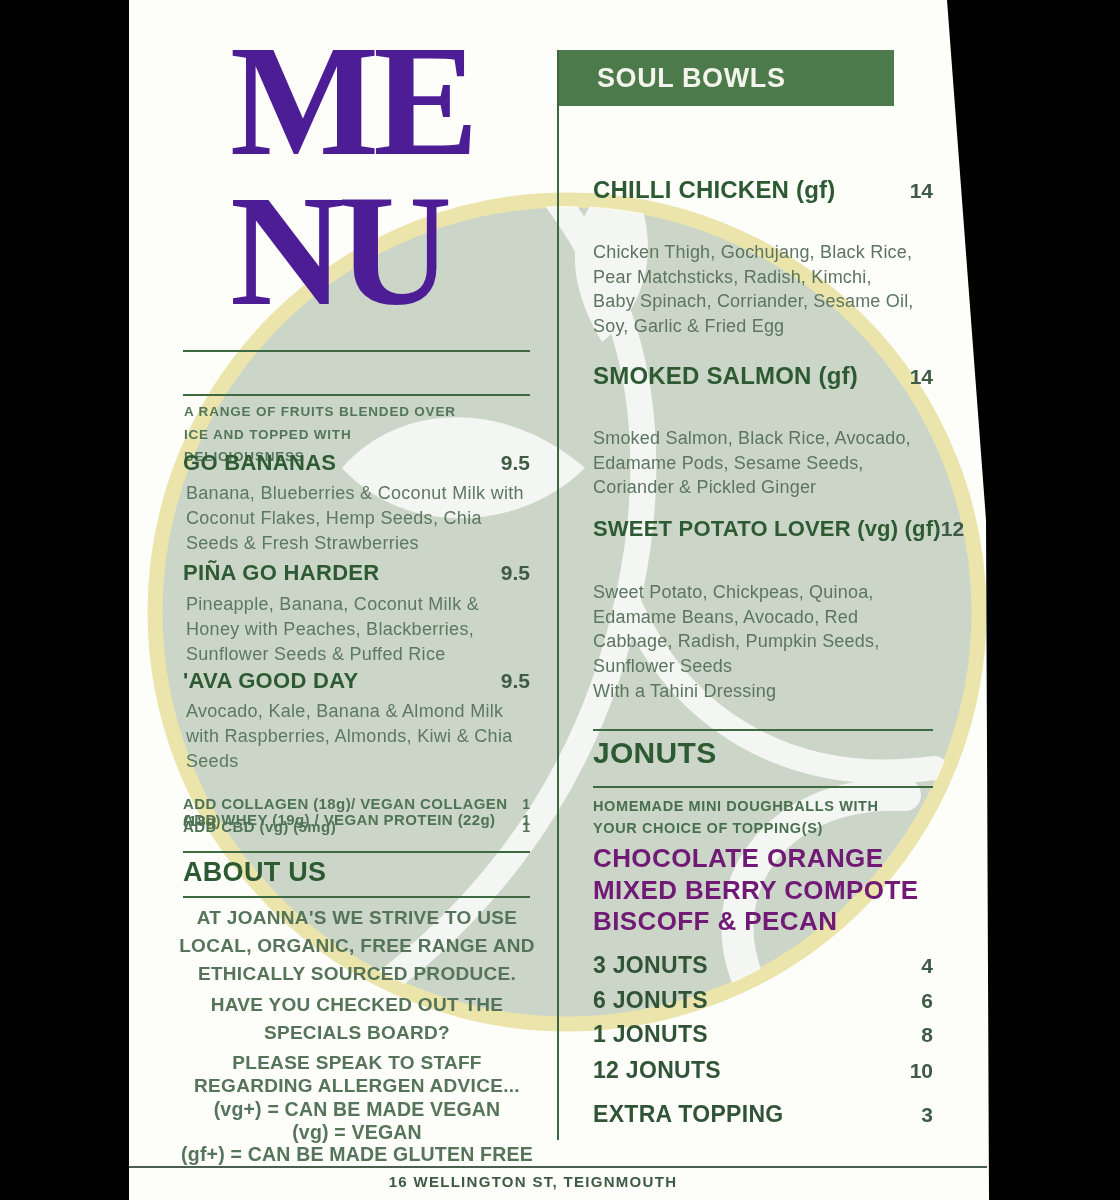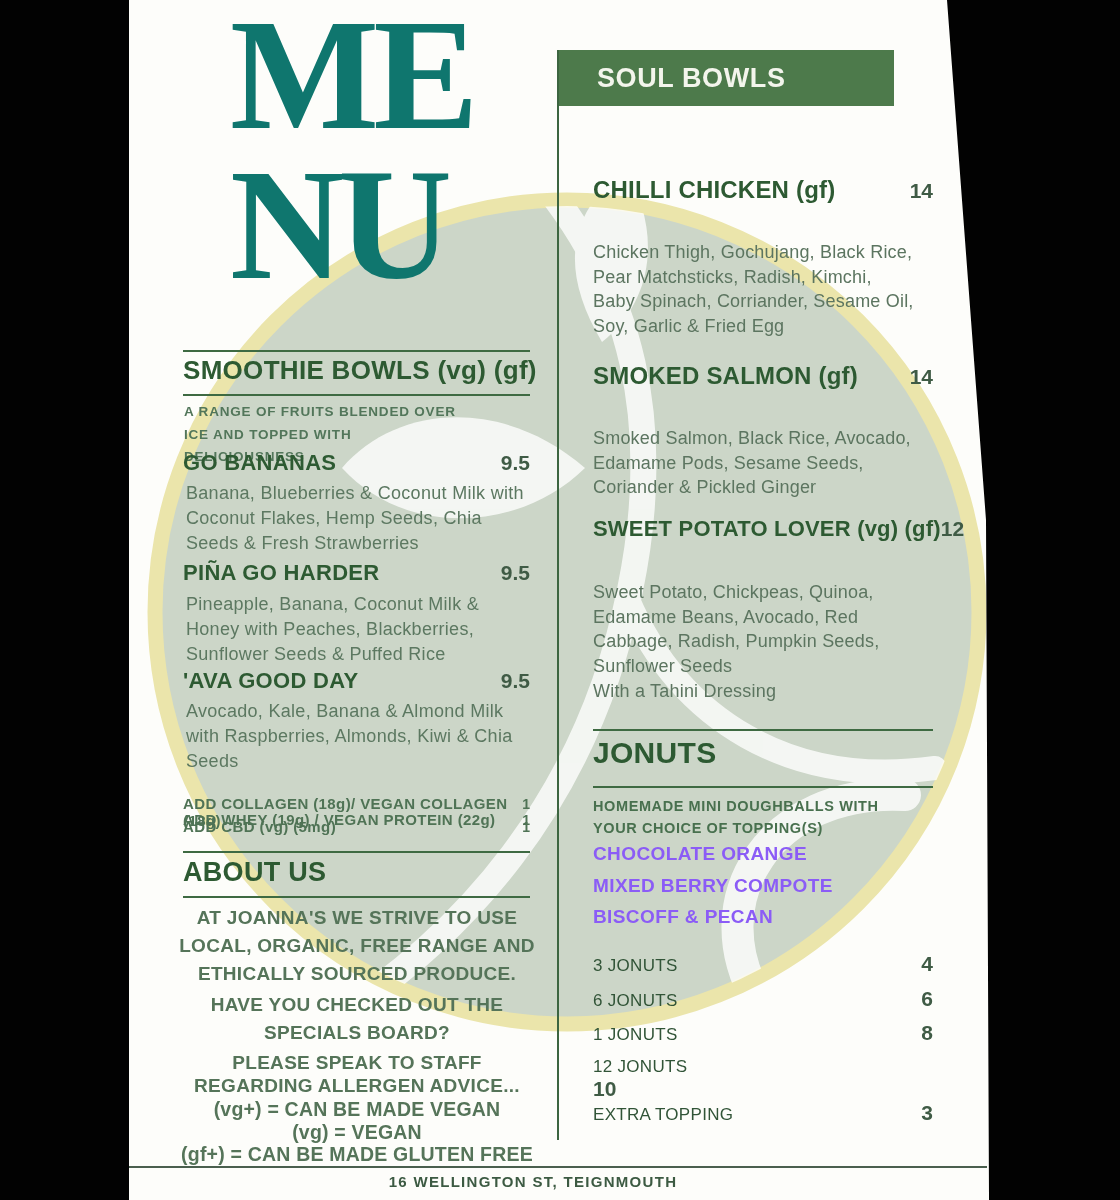--- a/index.html
+++ b/index.html
@@ -12,24 +12,24 @@
   .bar-left{position:absolute;left:0;top:0;width:129px;height:1200px;background:#020202;z-index:5;}
   .bar-right{position:absolute;left:940px;top:0;width:180px;height:1200px;background:#020202;z-index:5;
     clip-path:polygon(7px 0px,180px 0px,180px 1200px,49px 1200px,46px 520px);}
   
   .bg-art{position:absolute;left:0;top:0;z-index:0;}
   
   .layer{position:absolute;z-index:2;}
   .hr{position:absolute;height:2px;background:#3e6a42;z-index:2;}
   
   .menu-title{
-    left:230px;top:0;
+    left:230px;top:0;padding-top:26px;
     font-family:"Liberation Serif","DejaVu Serif",serif;
     font-weight:700;font-size:158px;line-height:150px;letter-spacing:-6px;
-    color:#0f766e;
+    color:#4c1d95;
   }
   
   .sec-heading{font-weight:700;color:#2d5a32;letter-spacing:.3px;}
   .smoothie-heading{left:183px;top:355px;font-size:26px;}
   .about-heading{left:183px;top:857px;font-size:27px;}
   .smoothie-sub{
     left:184px;top:401px;width:280px;
     font-size:13.5px;font-weight:700;color:#52765a;letter-spacing:.8px;line-height:1.68;
   }
   .mi-row{display:flex;justify-content:space-between;align-items:baseline;width:347px;left:183px;}
@@ -53,23 +53,23 @@
   }
   .banner-text{padding-left:38px;font-size:27px;font-weight:700;color:#f3f5ec;letter-spacing:.6px;}
   .r-row{display:flex;justify-content:space-between;align-items:baseline;width:340px;left:593px;}
   .r-name{font-size:24px;font-weight:700;color:#2d5a32;letter-spacing:.2px;white-space:nowrap;}
   .r-name-long{font-size:22px;}
   .r-price{font-size:21px;font-weight:700;color:#3f5b45;}
   .r-desc{left:593px;width:322px;font-size:18px;line-height:1.37;color:#5c7560;letter-spacing:.2px;margin-top:32px;}
   .jonuts-heading{left:593px;top:736px;font-size:30px;}
   .jonuts-sub{left:593px;top:795px;width:300px;font-size:14.5px;font-weight:700;
     color:#48704e;letter-spacing:.6px;line-height:1.55;}
-  .flavour{left:593px;font-size:19px;font-weight:700;color:#8b5cf6;letter-spacing:.4px;}
+  .flavour{left:593px;font-size:26px;font-weight:700;color:#701a75;letter-spacing:.4px;}
   .j-row{display:flex;justify-content:space-between;align-items:baseline;width:340px;left:593px;}
-  .j-label{font-size:17px;font-weight:400;color:#315437;letter-spacing:.3px;}
+  .j-label{font-size:23px;font-weight:700;color:#315437;letter-spacing:.3px;}
   .j-price{font-size:21px;font-weight:700;color:#3f5b45;}
   
   .footer-hr{left:129px;top:1166px;width:858px;background:#4a5f4e;}
   .footer-text{left:129px;top:1173px;width:808px;text-align:center;
     font-size:15px;font-weight:700;letter-spacing:1.3px;color:#3c5a42;}
 </style>
 </head>
 <body>
 
 <div class="stage">
@@ -89,21 +89,20 @@
       <path d="M 905 795 C 770 788 700 900 758 1000 C 812 1078 930 1058 952 972" stroke-width="32"></path>
     </g>
   </svg>
 
   <div class="layer menu-title">
     <div>ME</div>
     <div>NU</div>
   </div>
 
   <div class="hr" style="left:183px;top:350px;width:347px;"></div>
-  <div class="layer sec-heading smoothie-heading">SMOOTHIE BOWLS (vg) (gf)</div>
   <div class="hr" style="left:183px;top:394px;width:347px;"></div>
 
   <div class="layer smoothie-sub">A RANGE OF FRUITS BLENDED OVER ICE AND TOPPED WITH DELICIOUSNESS</div>
 
   <div class="layer mi-row" style="top:450px;">
     <span class="mi-name">GO BANANAS</span>
     <span class="mi-price">9.5</span>
   </div>
   <div class="layer mi-desc" style="top:481px;">Banana, Blueberries &amp; Coconut Milk with Coconut Flakes, Hemp Seeds, Chia Seeds &amp; Fresh Strawberries</div>
 
@@ -185,21 +184,21 @@
     <span class="j-price">4</span>
   </div>
   <div class="layer j-row" style="top:987px;">
     <span class="j-label">6 JONUTS</span>
     <span class="j-price">6</span>
   </div>
   <div class="layer j-row" style="top:1021px;">
     <span class="j-label">1 JONUTS</span>
     <span class="j-price">8</span>
   </div>
-  <div class="layer j-row" style="top:1057px;flex-direction:column;">
+  <div class="layer j-row" style="top:1057px;">
     <span class="j-label">12 JONUTS</span>
     <span class="j-price">10</span>
   </div>
   <div class="layer j-row" style="top:1101px;">
     <span class="j-label">EXTRA TOPPING</span>
     <span class="j-price">3</span>
   </div>
 
   <div class="hr footer-hr"></div>
   <div class="layer footer-text">16 WELLINGTON ST, TEIGNMOUTH</div>

